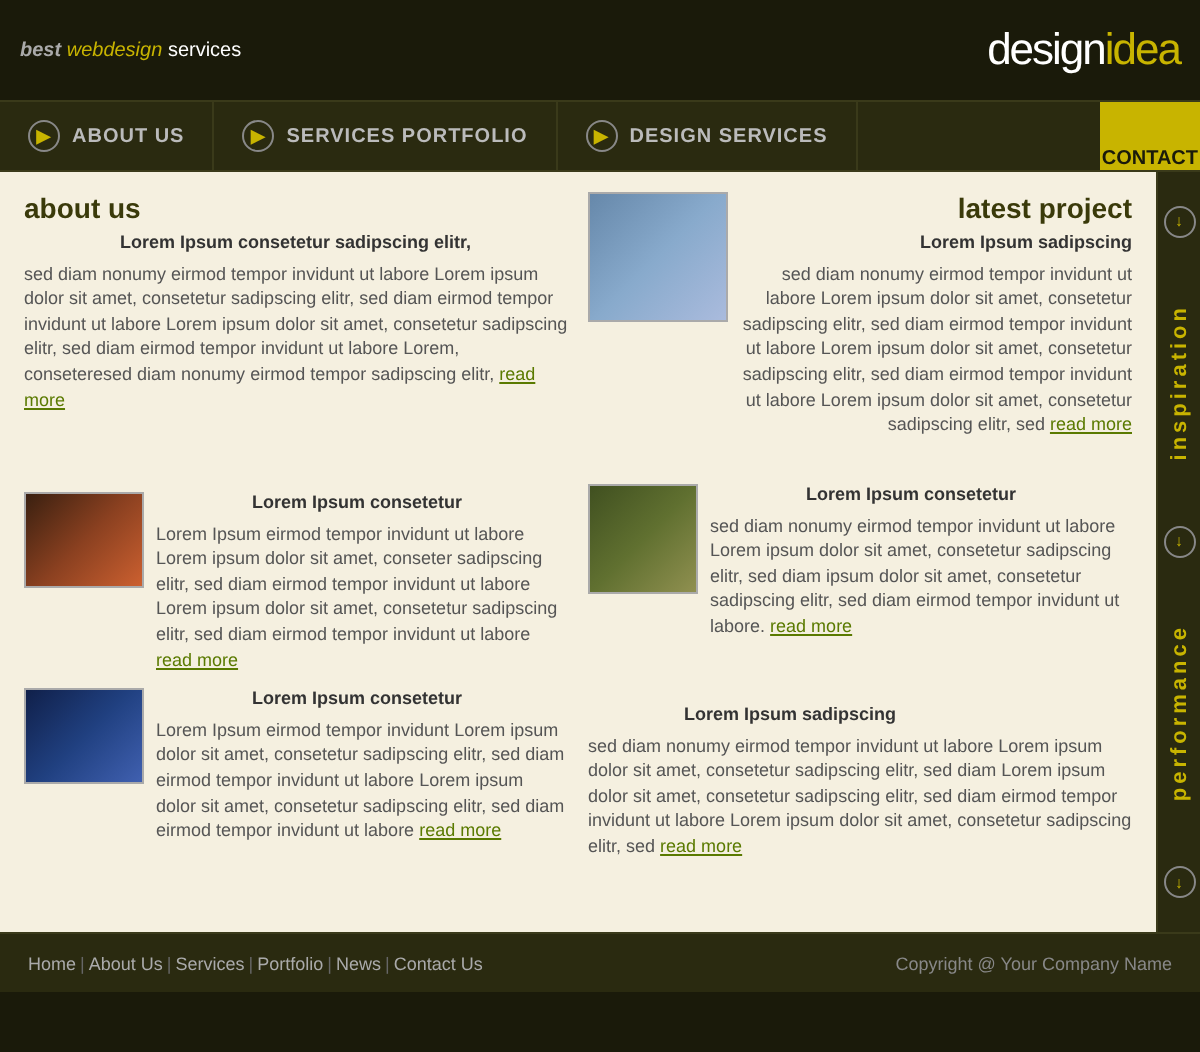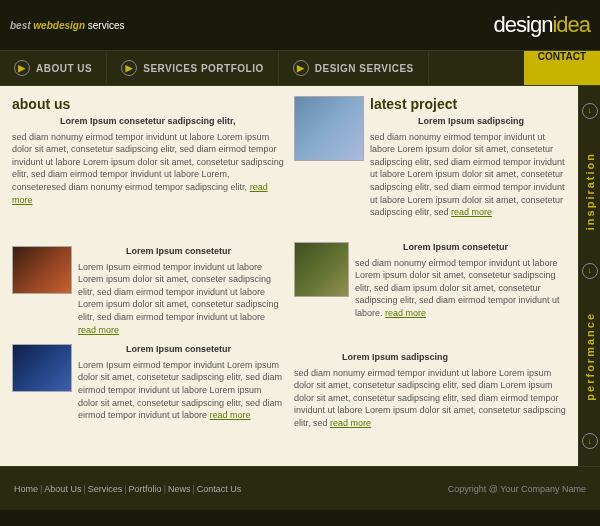--- a/index.html
+++ b/index.html
@@ -66,23 +66,23 @@
       flex-shrink: 0;
     }
     .nav-arrow {
       color: #c8b400;
       font-size: 9px;
     }
     .nav-contact {
       background: #c8b400;
       color: #1a1a0a;
       font-weight: bold;
-      padding: 0 14px;
-      display: flex;
-      align-items: flex-start;
+      padding: 0 1px;
+      display: flex;
+      align-items: flex-end;
       font-size: 10px;
       cursor: pointer;
       margin-left: auto;
     }
 
     
     #right-sidebar {
       position: absolute;
       right: 0;
       top: 86px;
@@ -163,20 +163,21 @@
       grid-column: 1;
       grid-row: 1;
     }
 
     
     #latest-section {
       grid-column: 2;
       grid-row: 1;
       display: flex;
       gap: 6px;
+      text-align: right;
     }
     .latest-img {
       width: 70px;
       height: 65px;
       background: #7a9abf;
       flex-shrink: 0;
       border: 1px solid #aaa;
       overflow: hidden;
       position: relative;
     }
@@ -241,21 +242,21 @@
       grid-row: 3;
     }
 
     
     #footer {
       background: #2a2a10;
       display: flex;
       justify-content: space-between;
       align-items: center;
       padding: 5px 14px;
-      height: 44px;
+      height: 30px;
       border-top: 1px solid #3a3a1a;
     }
     .footer-links {
       display: flex;
       gap: 2px;
       font-size: 9px;
     }
     .footer-link {
       color: #aaa;
       text-decoration: none;
@@ -266,21 +267,21 @@
     }
     .footer-copyright {
       color: #888;
       font-size: 9px;
     }
   </style>
 </head>
 <body>
 
 <div id="header">
-  <div><span style="color: rgb(170, 170, 170); font-size: 10px; font-style: italic; font-weight: bold;">best </span><span style="color: rgb(200, 180, 0); font-style: italic; font-weight: bold; font-size: 10px;">webdesign </span><span style="color: rgb(255, 255, 255); font-size: 10px;">services</span></div>
+  <div><span style="color: rgb(170, 170, 170); font-size: 10px; font-style: italic; font-weight: bold;">best </span><span style="color: rgb(200, 180, 0); font-style: italic; font-weight: normal; font-size: 10px;">webdesign </span><span style="color: rgb(255, 255, 255); font-size: 10px;">services</span></div>
   <div id="logo">
     <span class="design">design</span><span class="idea">idea</span>
   </div>
 </div>
 
 <div id="nav">
   <div class="nav-item">
     <div class="nav-circle">
         <span class="nav-arrow">▶</span>
       </div>

